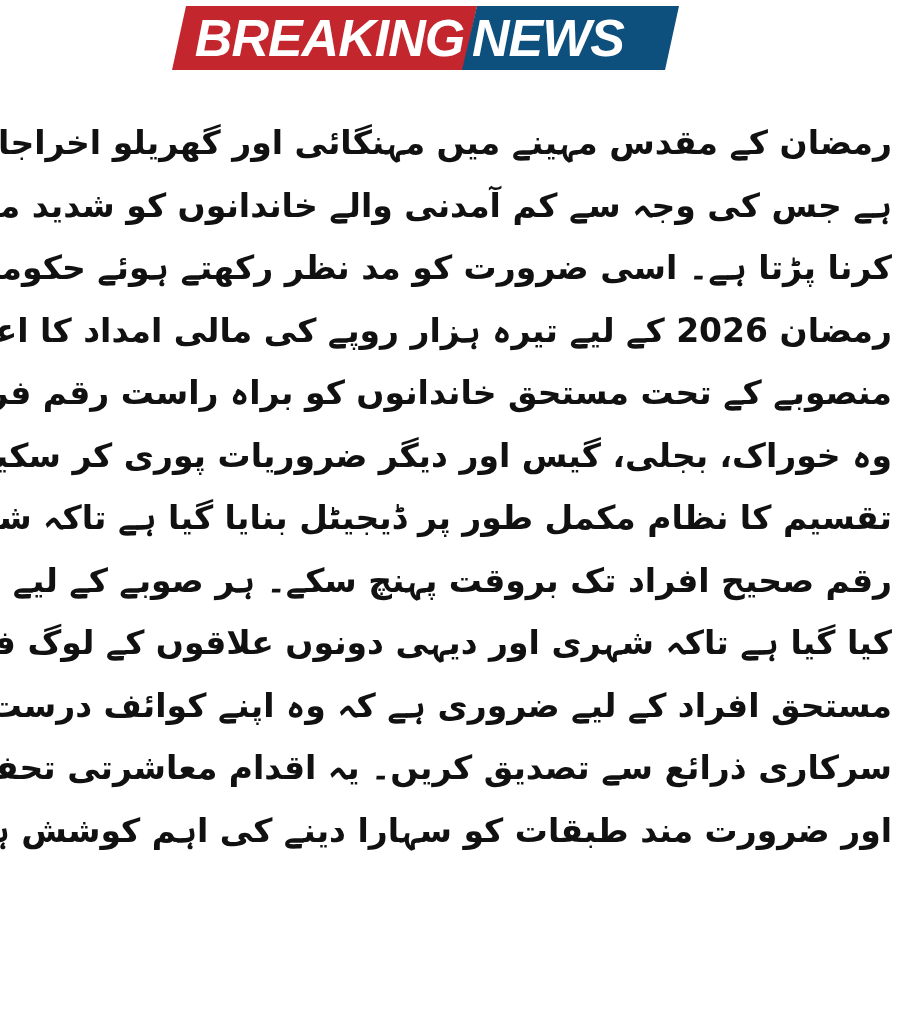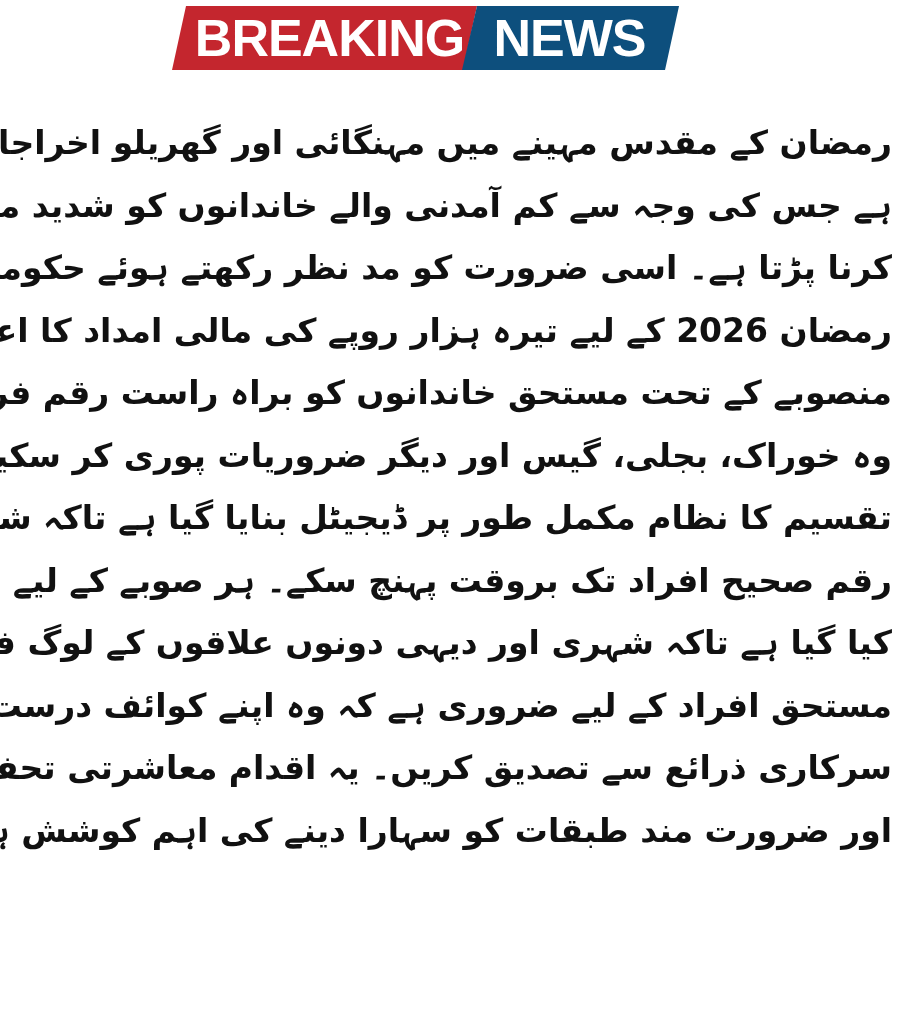--- a/index.html
+++ b/index.html
@@ -41,33 +41,33 @@
       clip-path: polygon(15px 0, 100% 0, calc(100% - 14px) 100%, 0 100%);
     }
     .banner-text {
       position: absolute;
       top: 0;
       height: 72px;
       line-height: 64px;
       color: #ffffff;
       font-family: "Liberation Sans", sans-serif;
       font-weight: bold;
+      font-style: italic;
       font-size: 52px;
       letter-spacing: -1px;
       white-space: nowrap;
     }
     .banner-text.left {
       left: 20px;
       width: 275px;
       text-align: center;
     }
     .banner-text.right {
       left: 300px;
       width: 195px;
-      text-align: center;
     }
     .article {
       position: absolute;
       top: 112px;
       left: 8px;
       width: 884px;
       direction: rtl;
       unicode-bidi: embed;
       color: #111111;
     }

